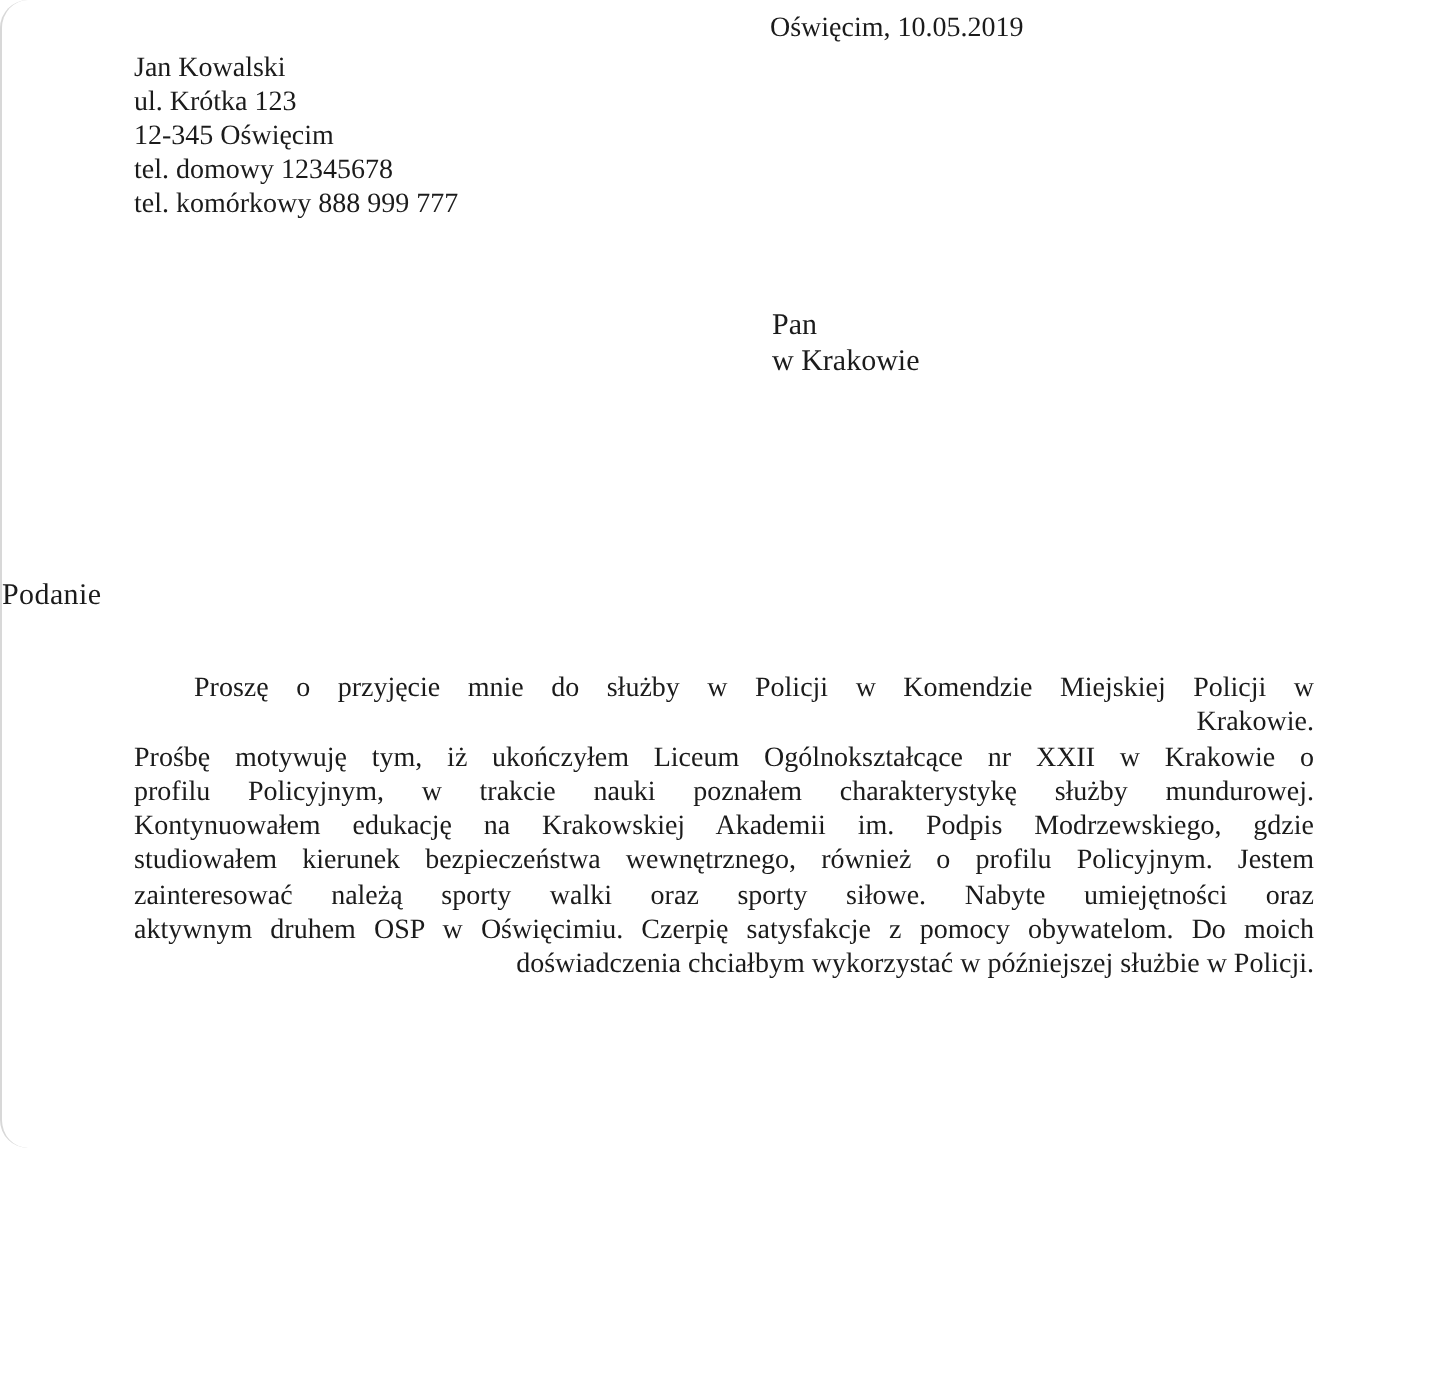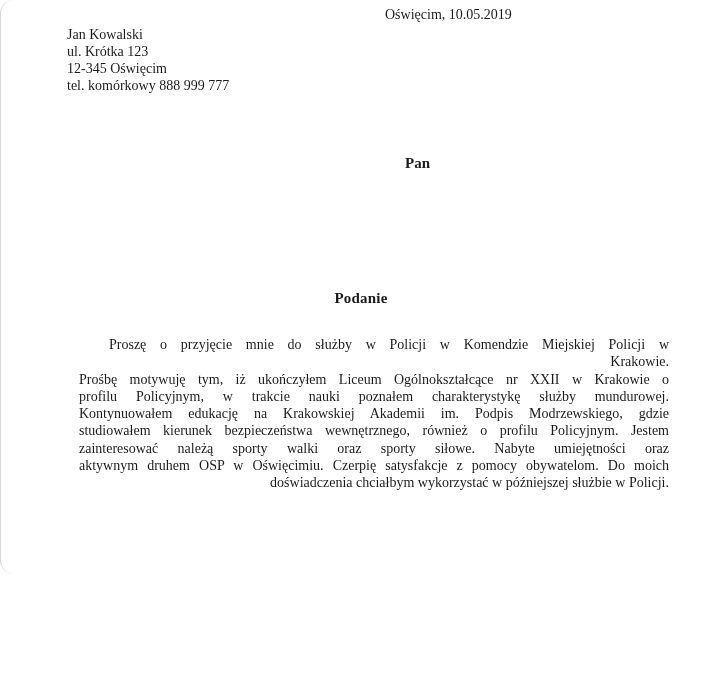--- a/index.html
+++ b/index.html
@@ -29,39 +29,38 @@
   }
   .sender-block {
     position: absolute;
     left: 66px;
     top: 26px;
     font-size: 14px;
     line-height: 17px;
   }
   .recipient-block {
     position: absolute;
-    left: 404px;
+    left: 385px;
     top: 154px;
     font-size: 15px;
     line-height: 18px;
-    font-weight: bold;
+    font-weight: normal;
   }
   .letter-title {
     position: absolute;
     left: 0;
     top: 290px;
     width: 720px;
-    text-align: center;
     font-size: 15px;
-    font-weight: bold;
+    font-weight: normal;
     letter-spacing: 0.2px;
   }
   .letter-body {
     position: absolute;
-    left: 78px;
+    left: 66px;
     top: 336px;
     width: 590px;
     font-size: 14px;
   }
   .body-line {
     line-height: 17.3px;
     white-space: normal;
     text-align: right;
   }
   .body-line.just {
@@ -83,25 +82,27 @@
 <body>
 
 <div class="page">
 
   <div class="date-line">Oświęcim, 10.05.2019</div>
 
   <div class="sender-block">
     <div>Jan Kowalski</div>
     <div>ul. Krótka 123</div>
     <div>12-345 Oświęcim</div>
+    <div>tel. domowy 12345678</div>
     <div>tel. komórkowy 888 999 777</div>
   </div>
 
   <div class="recipient-block">
     <div>Pan</div>
+    <div>w Krakowie</div>
   </div>
 
   <div class="letter-title">Podanie</div>
 
   <div class="letter-body">
       <div class="body-line just" style="padding-left: 30px;">Proszę o przyjęcie mnie do służby w Policji w Komendzie Miejskiej Policji w</div>
       <div class="body-line">Krakowie.</div>
       <div class="body-line just">Prośbę motywuję tym, iż ukończyłem Liceum Ogólnokształcące nr XXII w Krakowie o</div>
       <div class="body-line just">profilu Policyjnym, w trakcie nauki poznałem charakterystykę służby mundurowej.</div>
       <div class="body-line just">Kontynuowałem edukację na Krakowskiej Akademii im. Podpis Modrzewskiego, gdzie</div>

